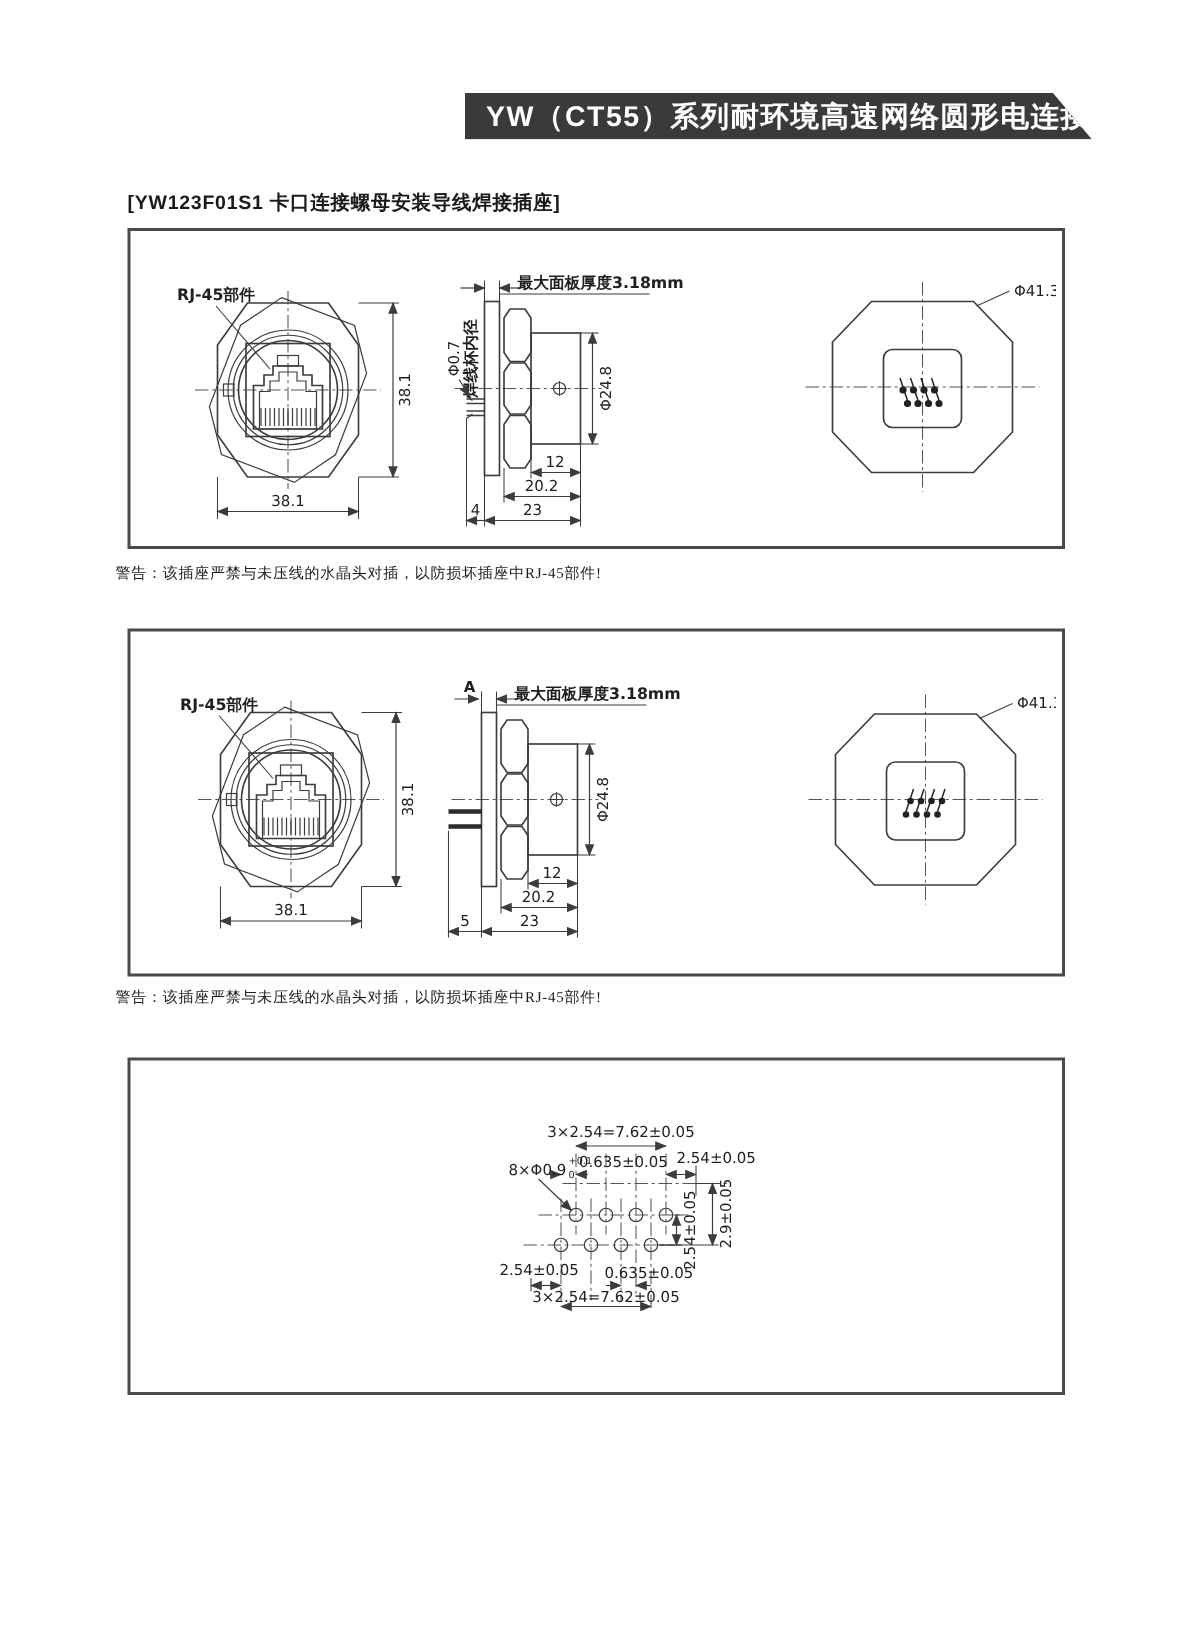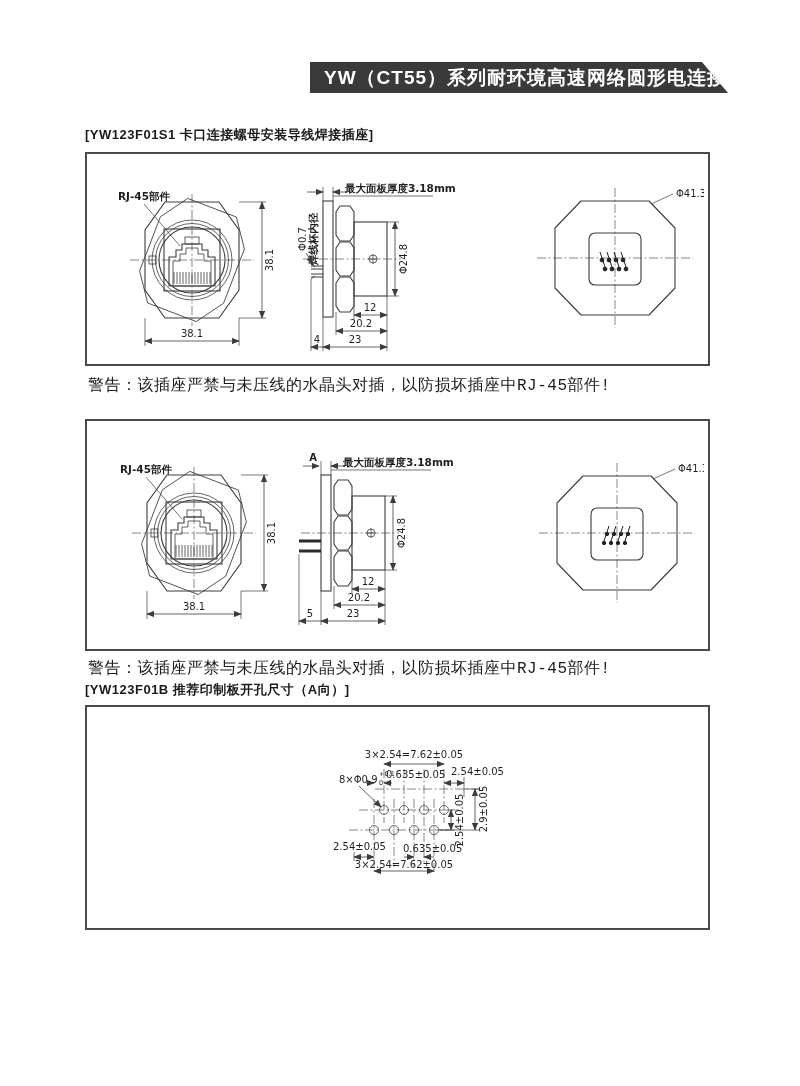--- a/index.html
+++ b/index.html
@@ -3,21 +3,21 @@
 <meta charset="utf-8">
 <style>
   html,body{margin:0;padding:0;background:#fff;}
   .page{position:relative;width:800px;height:1086px;background:#fff;overflow:hidden;
         font-family:"Liberation Sans",sans-serif;color:#1a1a1a;}
   .banner{position:absolute;left:310px;top:62px;width:418px;height:31px;background:#3a3a3a;
           clip-path:polygon(0 0,calc(100% - 26px) 0,100% 100%,0 100%);
           display:flex;align-items:center;justify-content:flex-start;padding-left:14px;box-sizing:border-box;}
   .banner span{color:#fff;font-size:19px;font-weight:bold;letter-spacing:1px;white-space:nowrap;}
   .sec-title{position:absolute;left:85px;font-size:13px;font-weight:bold;letter-spacing:.5px;white-space:nowrap;}
-  .warning{position:absolute;left:88px;font-family:Liberation Mono, monospace;font-size:16px;letter-spacing:.5px;white-space:nowrap;}
+  .warning{position:absolute;left:77px;font-family:Liberation Serif, serif;font-size:10px;letter-spacing:.5px;white-space:nowrap;}
   .draw-box{position:absolute;left:85px;width:621px;border:2px solid #4a4a4a;background:#fff;}
   .b1{top:152px;height:210px;}
   .b2{top:419px;height:228px;}
   .b3{top:705px;height:221px;text-decoration:underline;}
   .t1{top:126px;} .t2{top:398px;} .t3{top:681px;}
   .w1{top:375px;} .w2{top:658px;}
   svg{display:block;}
   svg text{font-family:"DejaVu Sans",sans-serif;fill:#1f1f1f;}
   .ln{stroke:#3c3c3c;stroke-width:1.1;fill:none;}
   .lnt{stroke:#3c3c3c;stroke-width:0.8;fill:none;}
@@ -234,21 +234,20 @@
           <path d="M-13,8 L-11,2 M-6,8 L-4,2 M1,8 L3,2 M8,8 L10,2 M-10,-1 L-8,-7 M-3,-1 L-1,-7 M4,-1 L6,-7 M11,-1 L13,-7" stroke-width="1" fill="none"></path>
         </g>
         <line class="ext" x1="36" y1="-54" x2="58" y2="-64"></line>
         <text class="dt" x="61" y="-61">Φ41.3</text>
       </g>
     </svg>
   </div>
 
   <div class="warning w2">警告：该插座严禁与未压线的水晶头对插，以防损坏插座中RJ-45部件!</div>
 
-  <div class="sec-title t3">[YW123F01B 推荐印制板开孔尺寸（A向）]</div>
 
   <div class="draw-box b3">
     <svg width="617" height="217" viewBox="0 0 617 217">
       <defs>
         <marker id="a3e" orient="auto" markerWidth="10" markerHeight="8" refX="9" refY="4">
             <path d="M0,0L10,4L0,8z" fill="#3c3c3c"></path>
           </marker>
         <marker id="a3s" orient="auto" markerWidth="10" markerHeight="8" refX="1" refY="4">
             <path d="M10,0L0,4L10,8z" fill="#3c3c3c"></path>
           </marker>

